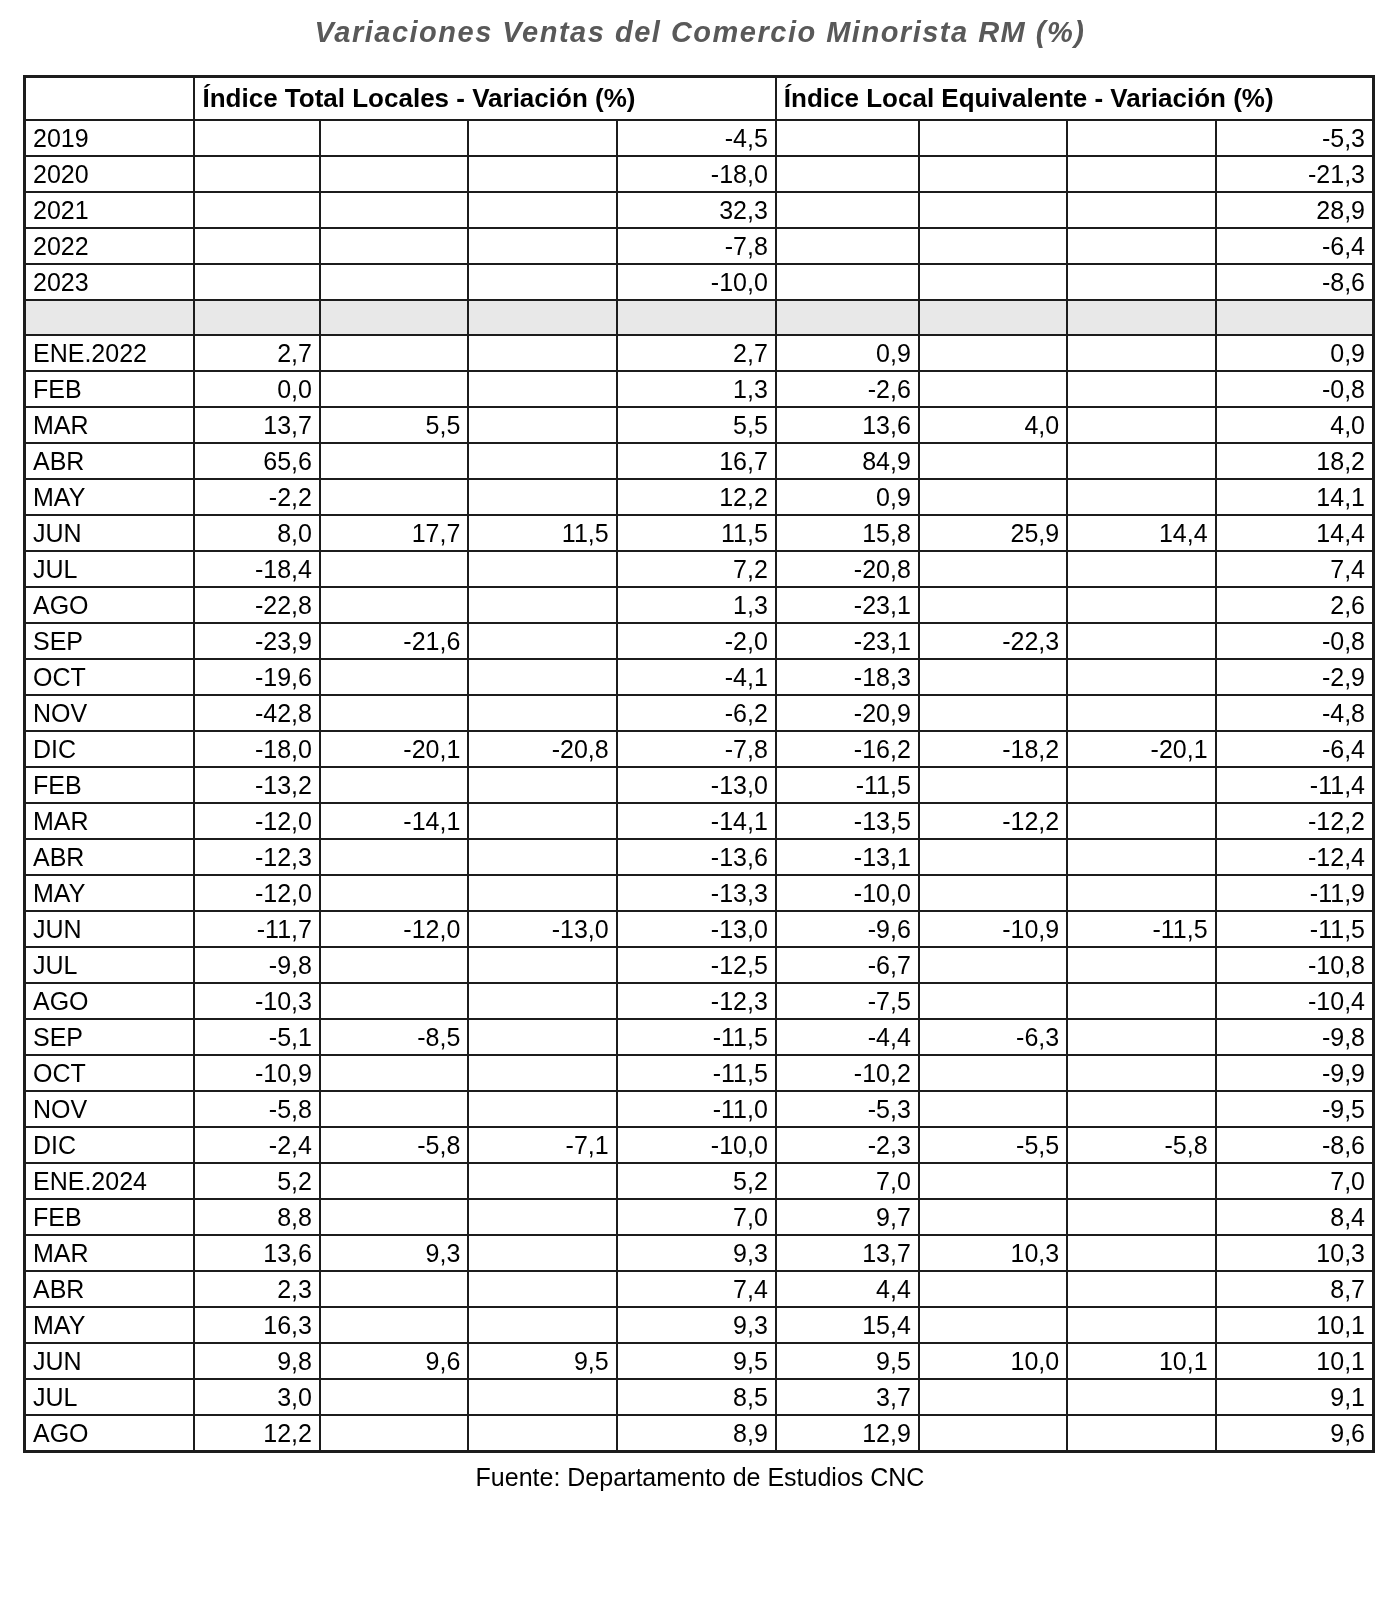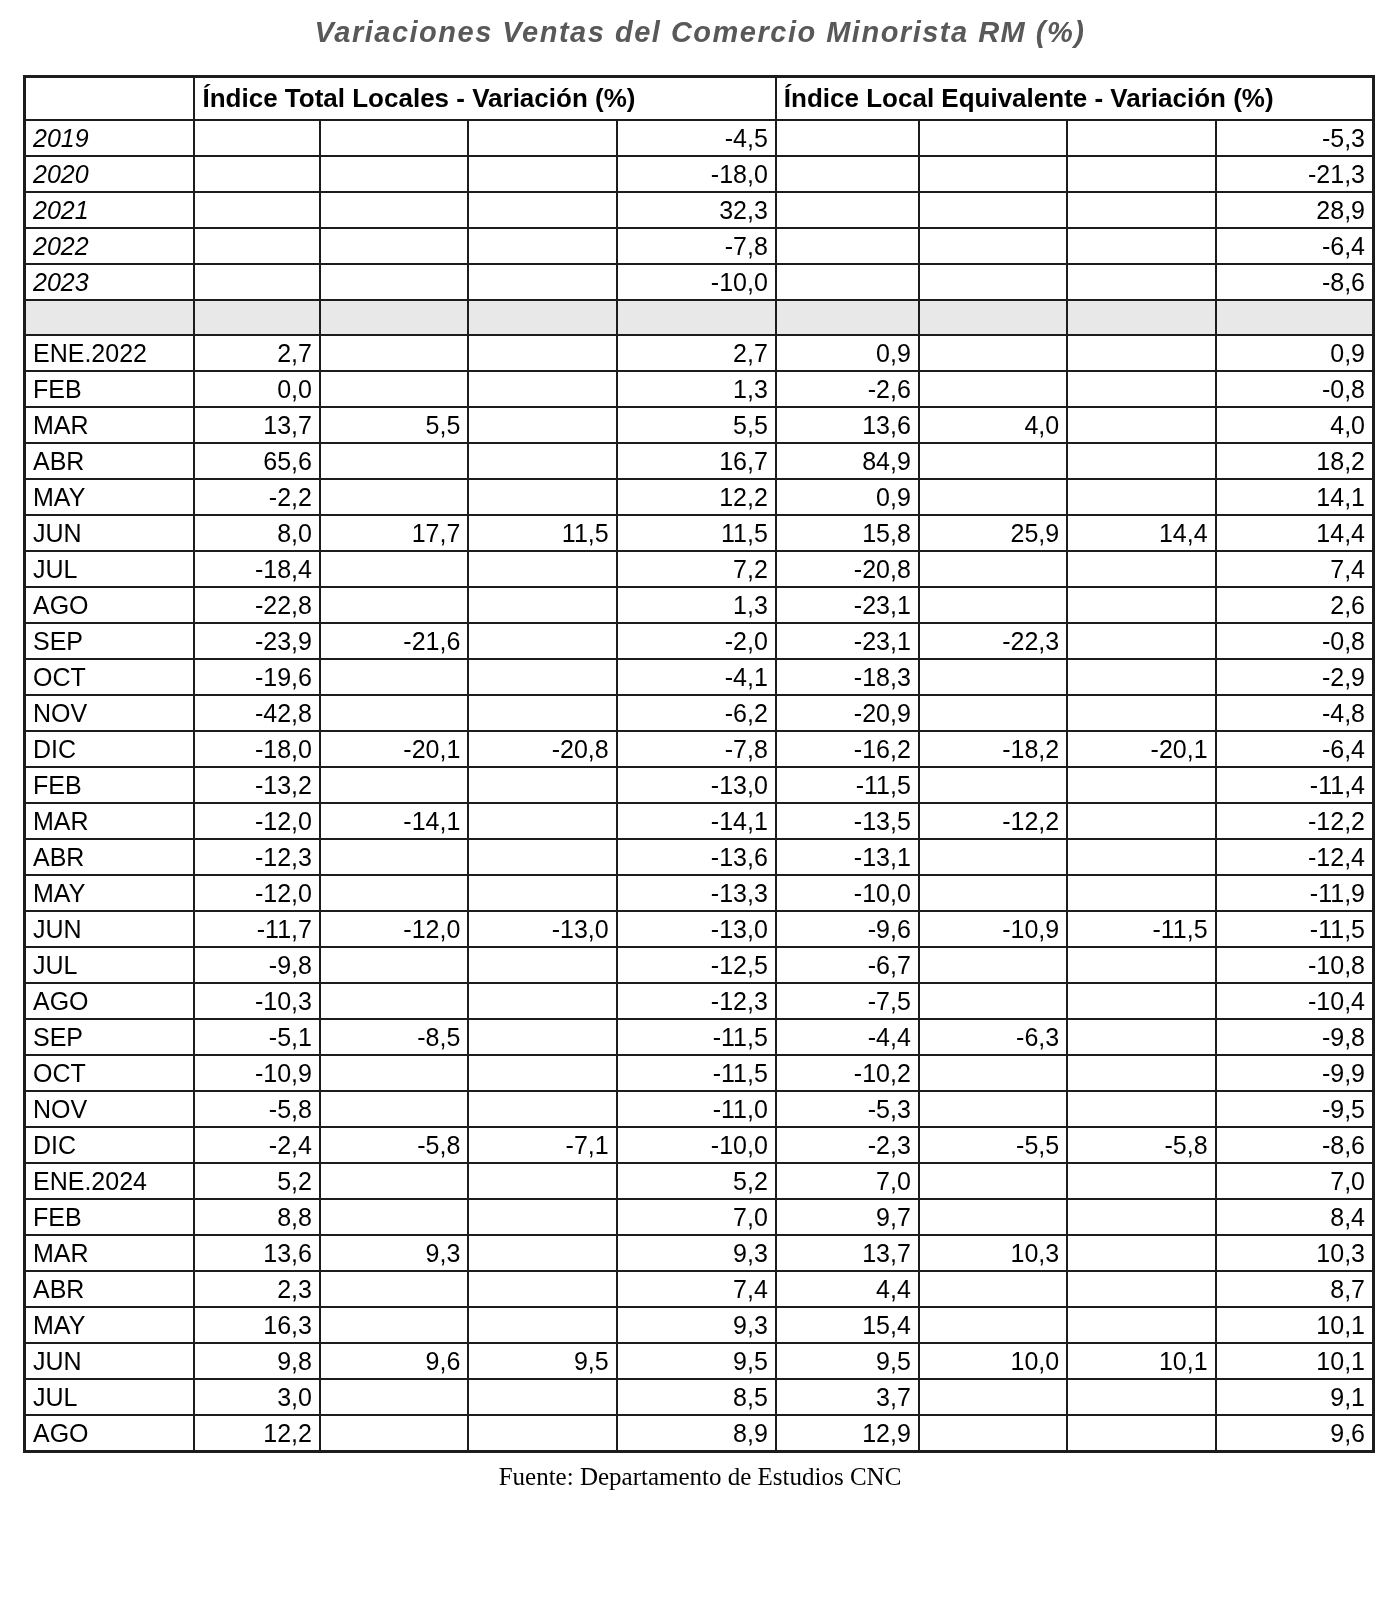--- a/index.html
+++ b/index.html
@@ -36,28 +36,27 @@
   tr.group-header-row td, tr.sub-header-row td {
     height: 41px;
     font-weight: bold;
     text-align: left;
     margin-top: 10px;
   }
   tr.group-header-row td { font-size: 26px; }
   tr.data-row td { height: 34px; }
   td.num { text-align: right; }
   td.label-cell { text-align: left; }
-  tr.year-row td.label-cell { font-style: italic; }
+  tr.year-row td.label-cell { }
   tr.sep-row td { background: #e8e8e8; height: 33px; }
   .footer-source {
     margin-top: 10px;
     text-align: center;
     font-size: 25px;
     color: #000000;
-    font-family: Liberation Serif, serif;
   }
 </style>
 </head>
 <body>
 
 <div class="page-title">Variaciones Ventas del Comercio Minorista RM (%)</div>
 
 <table class="var-table">
   <colgroup>
     <col style="width:12.6%">

